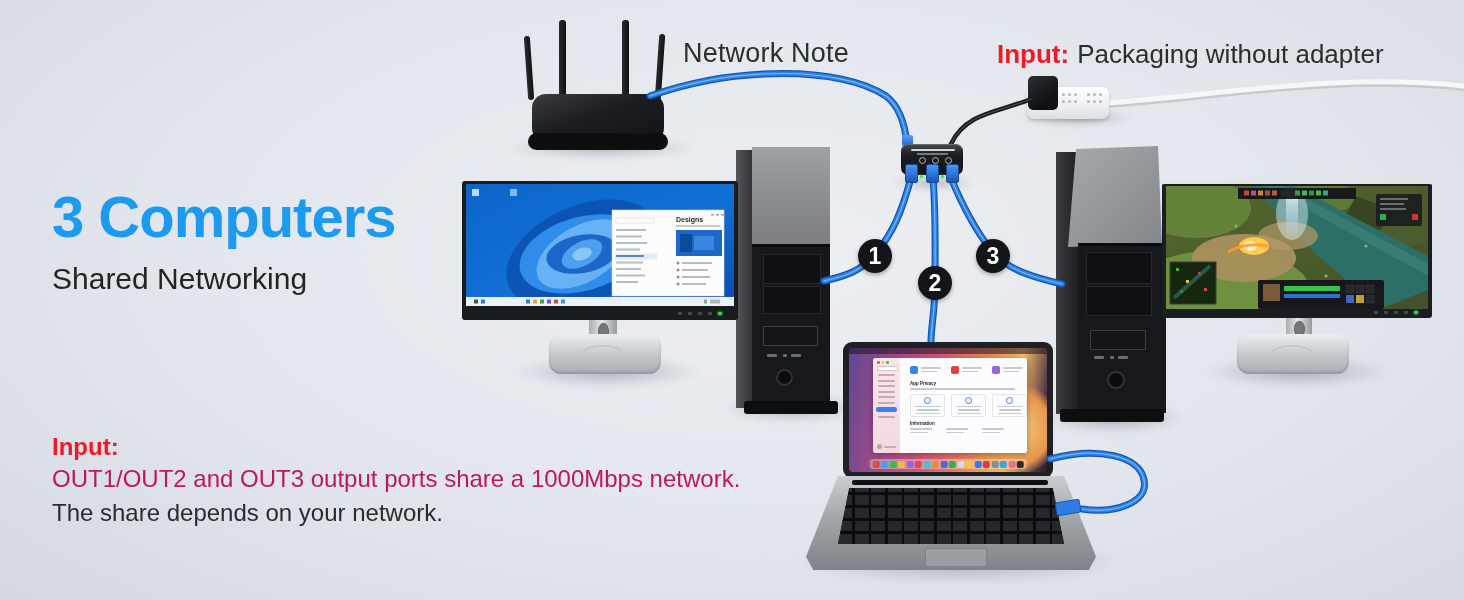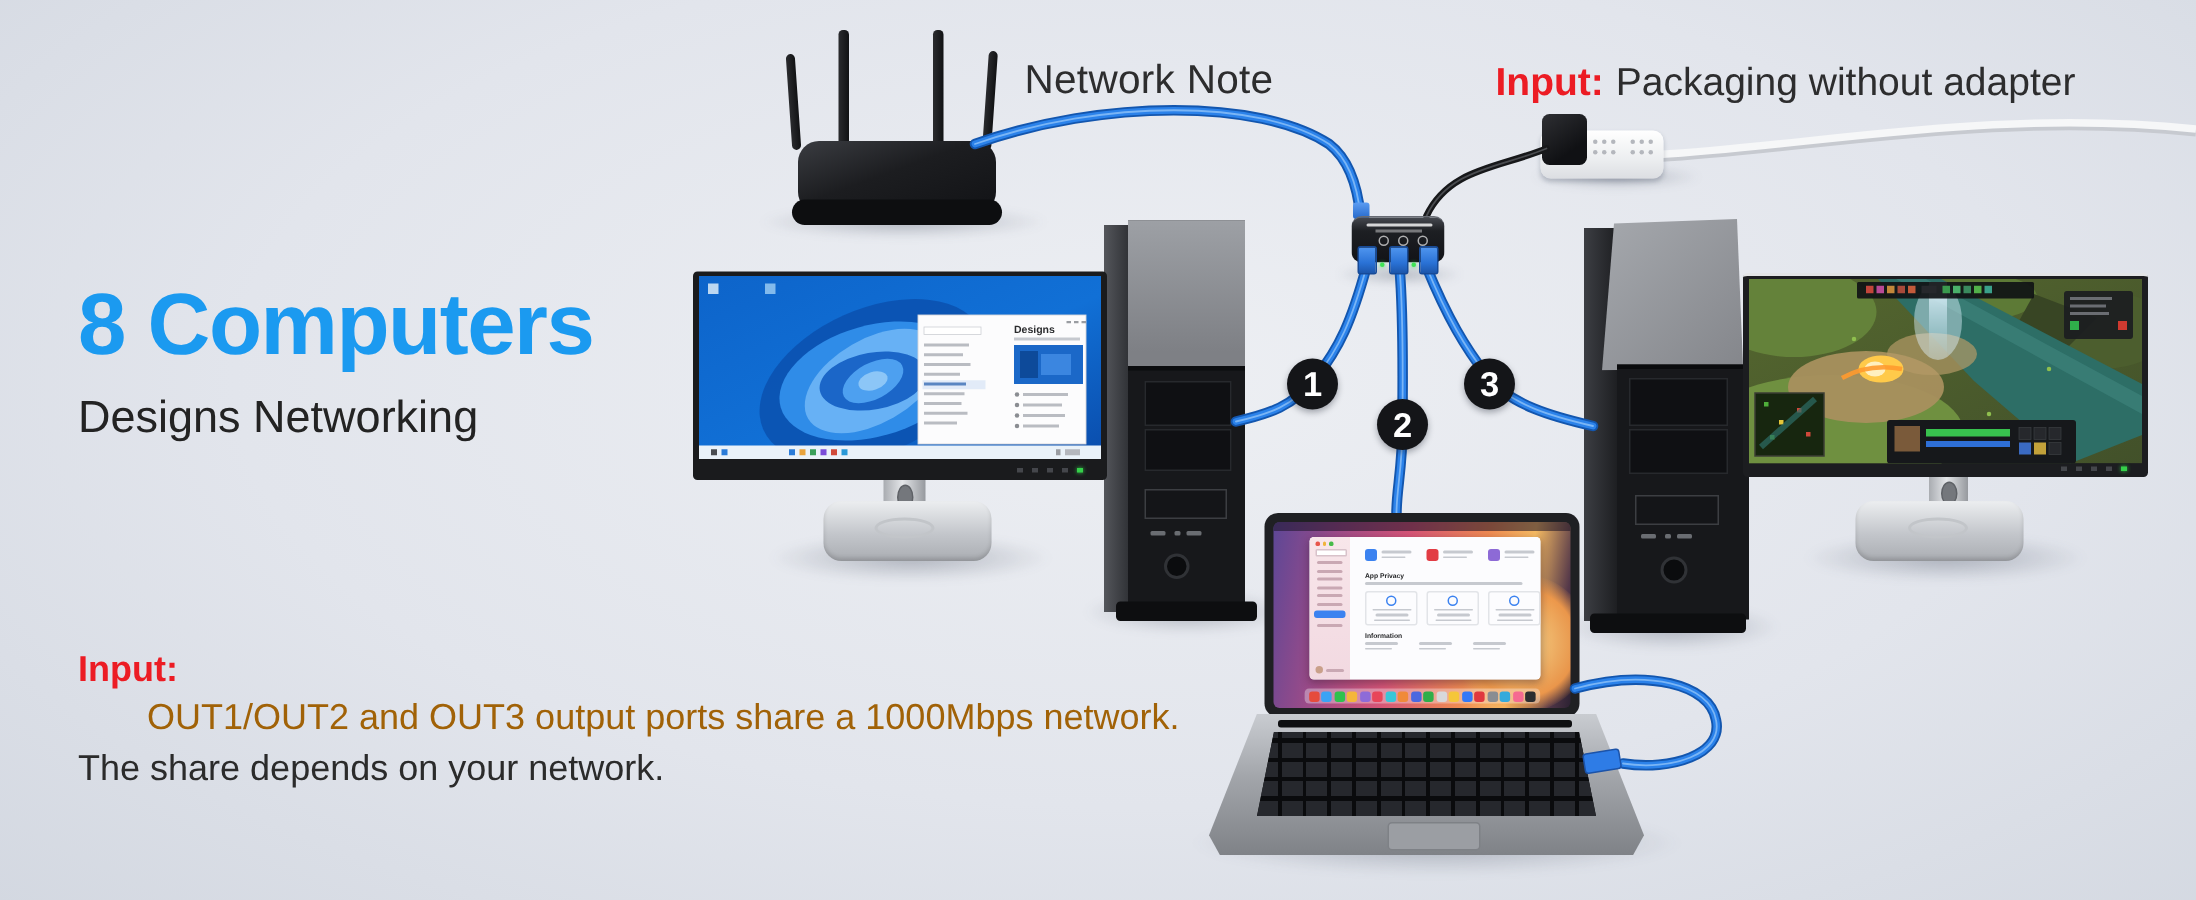--- a/index.html
+++ b/index.html
@@ -7,21 +7,21 @@
        font-family:"Liberation Sans","DejaVu Sans",sans-serif;
        background:radial-gradient(ellipse 1100px 520px at 52% 42%, #edeff3 0%, #e2e5ec 55%, #d2d7e0 100%);}
   .abs{position:absolute;}
   
   .net-label{left:683px;top:38px;font-size:27px;color:#2d2d2e;letter-spacing:.2px;}
   .top-note{left:997px;top:39px;font-size:26px;color:#2d2d2e;}
   .top-note b{color:#ec1c24;font-weight:700;margin-right:8px;}
   .headline{left:52px;top:183px;font-size:58px;font-weight:700;color:#1b9af0;letter-spacing:-1px;}
   .subhead{left:52px;top:262px;font-size:30px;font-weight:500;color:#232323;}
   .notes-label{left:52px;top:433px;font-size:24px;font-weight:700;color:#ec1c24;}
-  .notes-line1{left:52px;top:465px;font-size:24px;color:#a16207;margin-left:46px;}
+  .notes-line1{left:52px;top:465px;font-size:24px;color:#be185d;}
   .notes-line2{left:52px;top:499px;font-size:24px;color:#2b2b2b;}
   
   .shadow{background:radial-gradient(ellipse at center, rgba(45,55,75,.30) 0%, rgba(45,55,75,0) 70%);
           filter:blur(3px);border-radius:50%;}
   
   .antenna{background:linear-gradient(90deg,#2a2b2e,#111214);border-radius:3px;}
   .router-body{left:532px;top:94px;width:132px;height:48px;border-radius:14px;
      background:linear-gradient(160deg,#3a3c41 0%,#1c1d20 45%,#121316 100%);}
   .router-base{left:528px;top:133px;width:140px;height:17px;border-radius:9px;background:#0d0e10;}
   
@@ -529,17 +529,17 @@
   <use href="#loop" stroke="#1356ae" stroke-width="7" stroke-linecap="round"></use>
   <use href="#loop" stroke="#2b82ea" stroke-width="4.5" stroke-linecap="round"></use>
   <use href="#loop" stroke="#7ab5f5" stroke-width="1.2" stroke-linecap="round"></use>
   <rect x="1056" y="501" width="24" height="13" rx="2" fill="#2e7ce6" stroke="#1c53a8" stroke-width="1" transform="rotate(-9 1068 507)"></rect>
 </svg>
 
 <div class="abs net-label">Network Note</div>
 <div class="abs top-note">
   <b>Input:</b><span>Packaging without adapter</span>
 </div>
-<div class="abs headline">8 Computers</div>
-<div class="abs subhead">Designs Networking</div>
+<div class="abs headline">3 Computers</div>
+<div class="abs subhead">Shared Networking</div>
 <div class="abs notes-label">Input:</div>
 <div class="abs notes-line1">OUT1/OUT2 and OUT3 output ports share a 1000Mbps network.</div>
 <div class="abs notes-line2">The share depends on your network.</div>
 
 </body></html>

